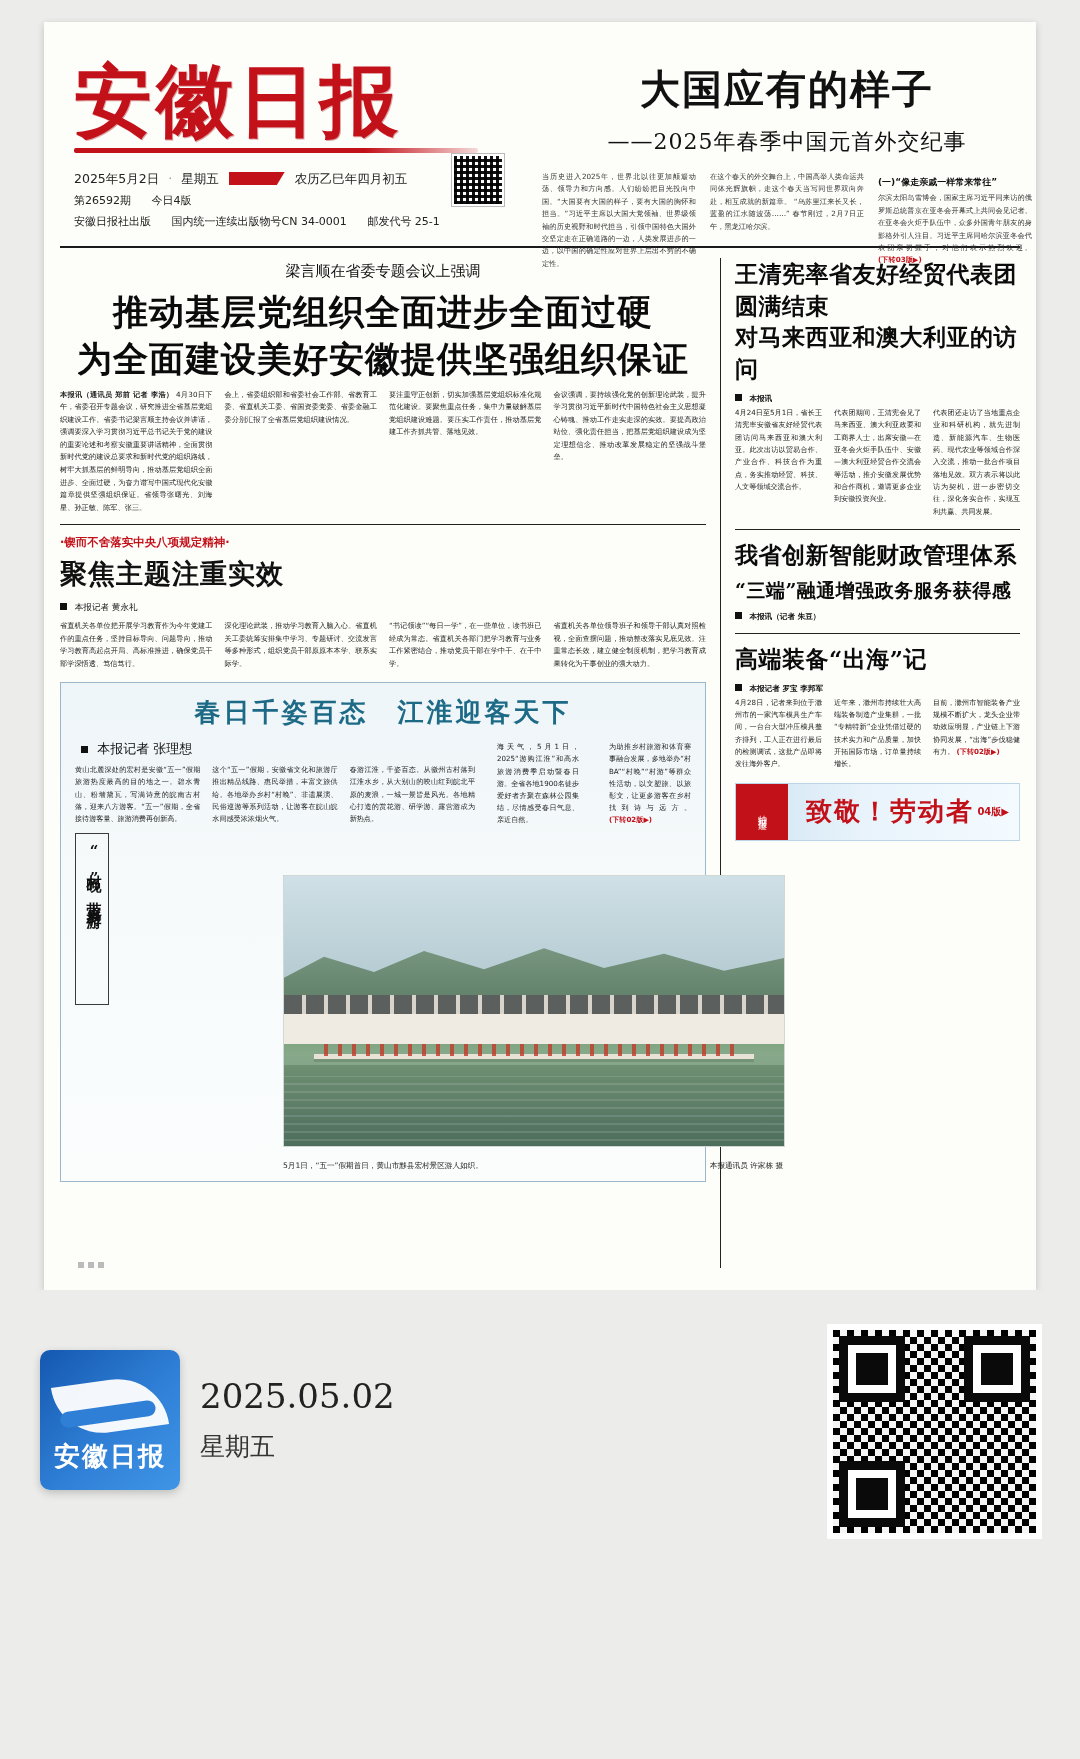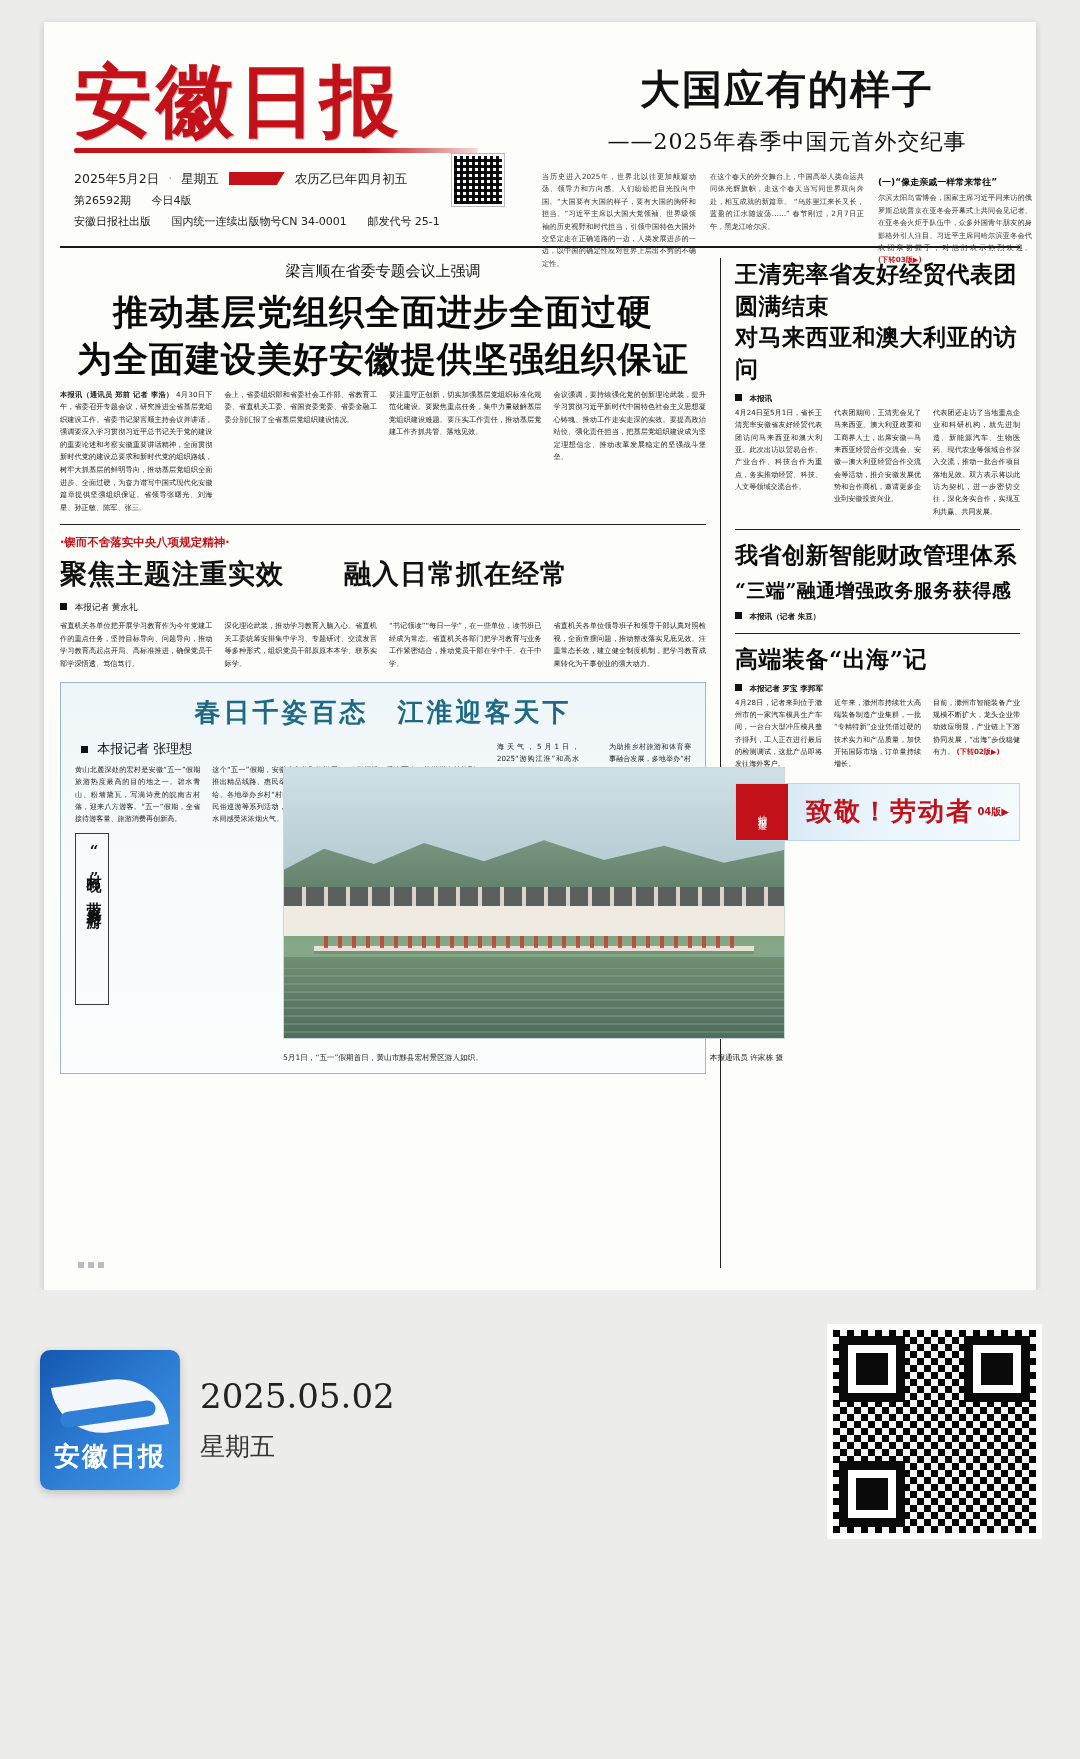--- a/index.html
+++ b/index.html
@@ -170,21 +170,21 @@
     font-size:8.6px;margin:2px 0 6px;color:#111;
   }
   .sqr{display:inline-block;width:7px;height:7px;background:#111;margin-right:5px;vertical-align:0px;}
 
   
   .feature{
     margin-top:12px;
     border:1px solid #9bb7c9;
     background:linear-gradient(180deg,#eef5f8 0%,#f6fafb 40%,#fbfdfd 100%);
     padding:12px 14px 10px;
-    height:392px;
+    height:500px;
     box-sizing:border-box;
     position:relative;
   }
   .feature-title{
     text-align:center;
     font-family:"DejaVu Serif","Liberation Serif",serif;
     font-weight:700;
     font-size:26px;
     color:#1d6a86;
     letter-spacing:3px;
@@ -407,21 +407,20 @@
           <div class="c">要注重守正创新，切实加强基层党组织标准化规范化建设。要聚焦重点任务，集中力量破解基层党组织建设难题。要压实工作责任，推动基层党建工作齐抓共管、落地见效。</div>
           <div class="c">会议强调，要持续强化党的创新理论武装，提升学习贯彻习近平新时代中国特色社会主义思想凝心铸魂、推动工作走实走深的实效。要提高政治站位、强化责任担当，把基层党组织建设成为坚定理想信念、推动改革发展稳定的坚强战斗堡垒。</div>
         </div>
 
         <div class="rule"></div>
 
         <div class="redline-head">·锲而不舍落实中央八项规定精神·</div>
 
         <div class="sec-title">
           <span>聚焦主题注重实效</span>
-          <span>融入日常抓在经常</span>
         </div>
 
         <div class="reporter">
           <span class="sqr"></span>
           <span>本报记者 黄永礼</span>
         </div>
 
         <div class="cols4">
           <div class="c">省直机关各单位把开展学习教育作为今年党建工作的重点任务，坚持目标导向、问题导向，推动学习教育高起点开局、高标准推进，确保党员干部学深悟透、笃信笃行。</div>
           <div class="c">深化理论武装，推动学习教育入脑入心。省直机关工委统筹安排集中学习、专题研讨、交流发言等多种形式，组织党员干部原原本本学、联系实际学。</div>
@@ -475,21 +474,21 @@
         <div class="r-head">
           <div>王清宪率省友好经贸代表团圆满结束</div>
           <div>对马来西亚和澳大利亚的访问</div>
         </div>
         <div class="r-by">
           <span class="sqr"></span>
           <b>本报讯</b>
         </div>
         <div class="r-cols">
           <div class="c">4月24日至5月1日，省长王清宪率安徽省友好经贸代表团访问马来西亚和澳大利亚。此次出访以贸易合作、产业合作、科技合作为重点，务实推动经贸、科技、人文等领域交流合作。</div>
-          <div class="c">代表团期间，王清宪会见了马来西亚、澳大利亚政要和工商界人士，出席安徽—马来西亚经贸合作交流会、安徽—澳大利亚经贸合作交流会等活动，推介安徽发展优势和合作商机，邀请更多企业到安徽投资兴业。</div>
+          <div class="c">代表团期间，王清宪会见了马来西亚、澳大利亚政要和工商界人士，出席安徽—在亚冬会火炬手队伍中、安徽—澳大利亚经贸合作交流会等活动，推介安徽发展优势和合作商机，邀请更多企业到安徽投资兴业。</div>
           <div class="c">代表团还走访了当地重点企业和科研机构，就先进制造、新能源汽车、生物医药、现代农业等领域合作深入交流，推动一批合作项目落地见效。双方表示将以此访为契机，进一步密切交往，深化务实合作，实现互利共赢、共同发展。</div>
         </div>
 
         <div class="r-rule"></div>
 
         <div class="r-head">
           <div>我省创新智能财政管理体系</div>
           <div class="r-sub">“三端”融通增强政务服务获得感</div>
         </div>
         <div class="r-by">

